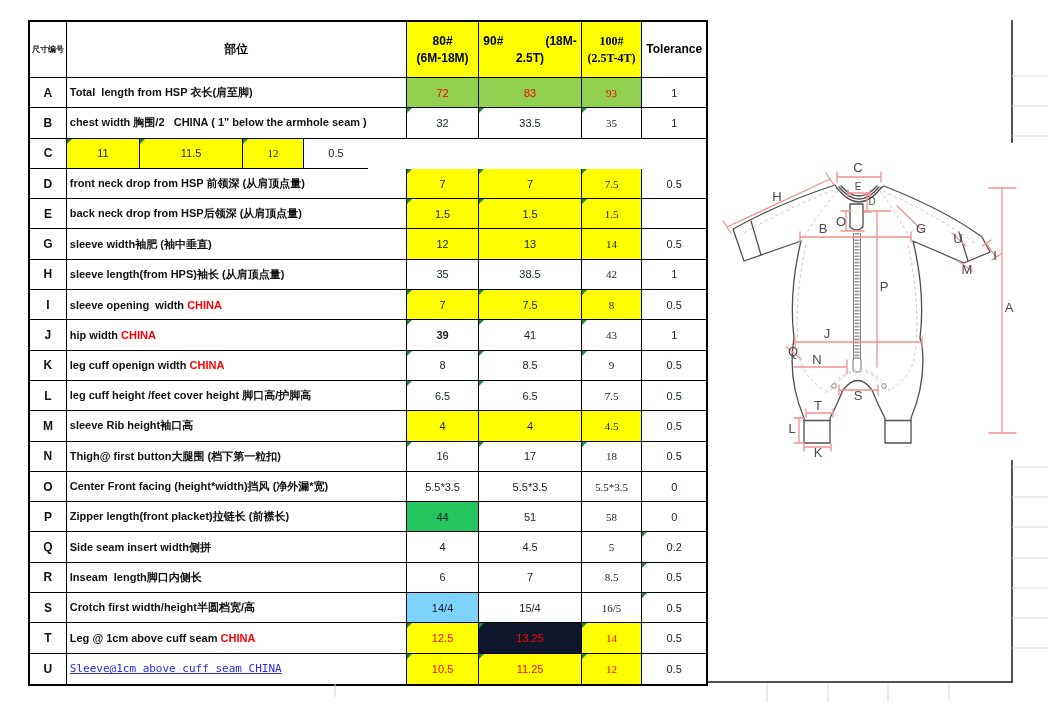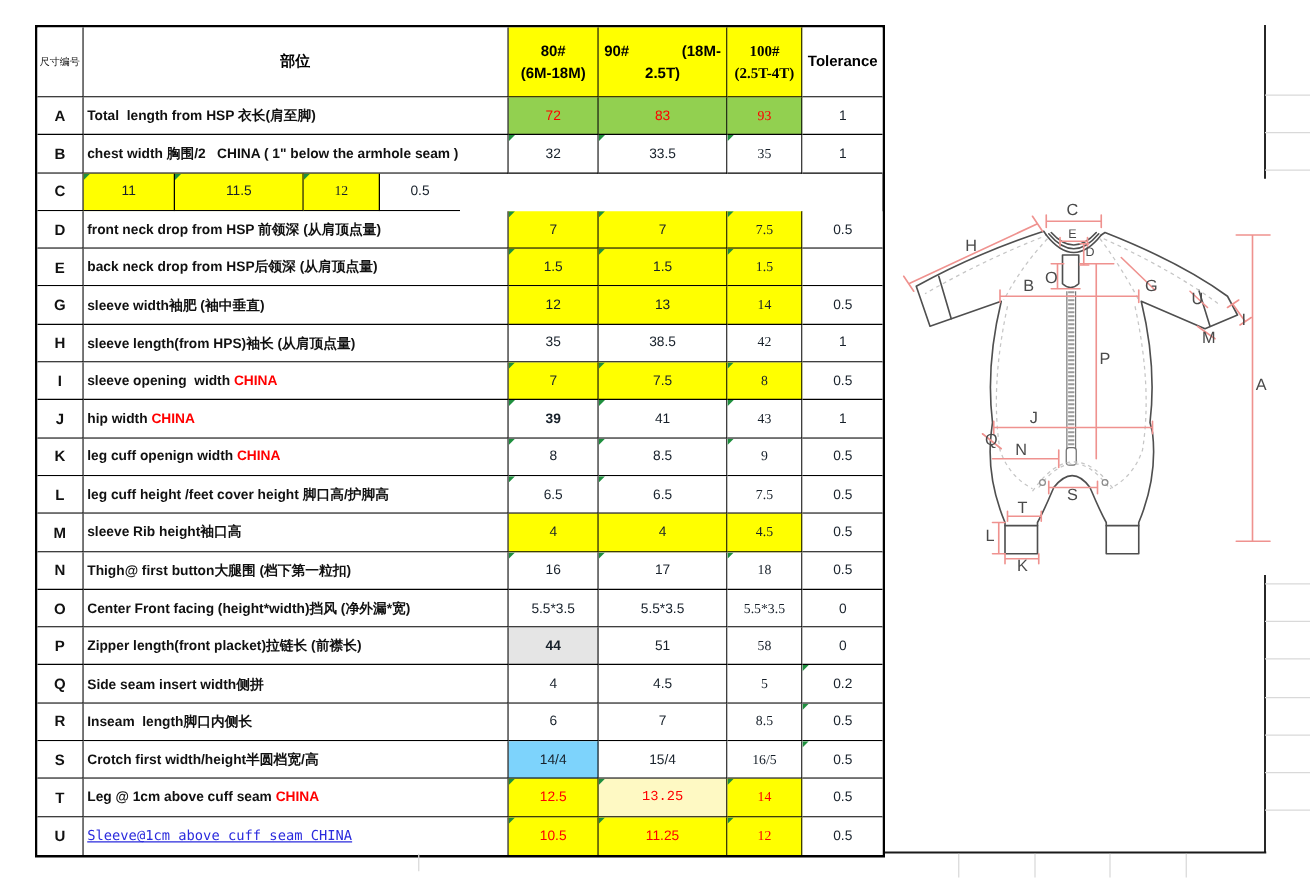--- a/index.html
+++ b/index.html
@@ -17,21 +17,21 @@
   .cell.last{border-right:none;}
   .c-id{width:37px;font-weight:bold;font-size:12px;color:#111;}
   .c-label{width:342px;justify-content:flex-start;padding:0 3px;font-weight:bold;
            font-size:11px;color:#111;white-space:pre;}
   .c-v1{width:73px;}.c-v2{width:103px;}.c-v3{width:61px;font-family:Liberation Serif, serif;}
   .c-tol{width:64px;font-size:11px;color:#17202a;}
   .c-val{font-size:11px;color:#17202a;}
   .hdr{font-weight:bold;font-size:12px;color:#000;flex-direction:column;line-height:1.35;}
   .hdr .ln1{display:flex;width:100%;justify-content:center;padding:0 4px;box-sizing:border-box;}
   .hdr .ln1.split{justify-content:space-between;}
-  .hdr-id{font-size:8px;font-weight:normal;}
+  .hdr-id{font-size:8px;font-weight:bold;}
   .flag{position:absolute;top:0;left:0;width:0;height:0;
         border-top:5px solid #1e8f3e;border-right:5px solid transparent;}
   .seg-r{color:#FF0000;}
   .seg-l{color:#2b2bdd;text-decoration:underline;font-weight:normal;
          font-family:"DejaVu Sans Mono","Liberation Mono",monospace;font-size:11px;}
   
   .overlay{position:absolute;left:0;top:0;width:1048px;height:709px;}
 </style>
 </head>
 <body>
@@ -154,21 +154,21 @@
         </div><div class="t-row">
           <div class="cell c-id">O</div>
           <div class="cell c-label"><span>Center Front facing (height*width)挡风 (净外漏*宽)</span></div>
           <div class="cell c-v1 c-val" style="background: rgb(255, 255, 255);">5.5*3.5</div>
           <div class="cell c-v2 c-val" style="background: rgb(255, 255, 255);">5.5*3.5</div>
           <div class="cell c-v3 c-val" style="background: rgb(255, 255, 255);">5.5*3.5</div>
           <div class="cell c-tol last">0</div>
         </div><div class="t-row">
           <div class="cell c-id">P</div>
           <div class="cell c-label"><span>Zipper length(front placket)拉链长 (前襟长)</span></div>
-          <div class="cell c-v1 c-val" style="background: #e5e5e5; font-weight: bold;">44</div>
+          <div class="cell c-v1 c-val" style="background: #22c55e;">44</div>
           <div class="cell c-v2 c-val" style="background: rgb(255, 255, 255);">51</div>
           <div class="cell c-v3 c-val" style="background: rgb(255, 255, 255);">58</div>
           <div class="cell c-tol last">0</div>
         </div><div class="t-row">
           <div class="cell c-id">Q</div>
           <div class="cell c-label"><span>Side seam insert width侧拼</span></div>
           <div class="cell c-v1 c-val" style="background: rgb(255, 255, 255);">4</div>
           <div class="cell c-v2 c-val" style="background: rgb(255, 255, 255);">4.5</div>
           <div class="cell c-v3 c-val" style="background: rgb(255, 255, 255);">5</div>
           <div class="cell c-tol last">0.2<i class="flag"></i></div>
@@ -183,21 +183,21 @@
           <div class="cell c-id">S</div>
           <div class="cell c-label"><span>Crotch first width/height半圆档宽/高</span></div>
           <div class="cell c-v1 c-val" style="background: #7dd3fc;">14/4</div>
           <div class="cell c-v2 c-val" style="background: rgb(255, 255, 255);">15/4</div>
           <div class="cell c-v3 c-val" style="background: rgb(255, 255, 255);">16/5</div>
           <div class="cell c-tol last">0.5<i class="flag"></i></div>
         </div><div class="t-row">
           <div class="cell c-id">T</div>
           <div class="cell c-label"><span>Leg @ 1cm above cuff seam </span><span class="seg-r">CHINA</span></div>
           <div class="cell c-v1 c-val" style="background: rgb(255, 255, 0); color: rgb(255, 0, 0);">12.5<i class="flag"></i></div>
-          <div class="cell c-v2 c-val" style="background: #fef9c3; color: rgb(255, 0, 0); font-family: Liberation Mono, monospace;">13.25<i class="flag"></i></div>
+          <div class="cell c-v2 c-val" style="background: #0f172a; color: rgb(255, 0, 0);">13.25<i class="flag"></i></div>
           <div class="cell c-v3 c-val" style="background: rgb(255, 255, 0); color: rgb(255, 0, 0);">14<i class="flag"></i></div>
           <div class="cell c-tol last">0.5</div>
         </div><div class="t-row">
           <div class="cell c-id">U</div>
           <div class="cell c-label"><span class="seg-l">Sleeve@1cm above cuff seam CHINA</span></div>
           <div class="cell c-v1 c-val" style="background: rgb(255, 255, 0); color: rgb(255, 0, 0);">10.5<i class="flag"></i></div>
           <div class="cell c-v2 c-val" style="background: rgb(255, 255, 0); color: rgb(255, 0, 0);">11.25<i class="flag"></i></div>
           <div class="cell c-v3 c-val" style="background: rgb(255, 255, 0); color: rgb(255, 0, 0);">12<i class="flag"></i></div>
           <div class="cell c-tol last">0.5</div>
         </div></span>

